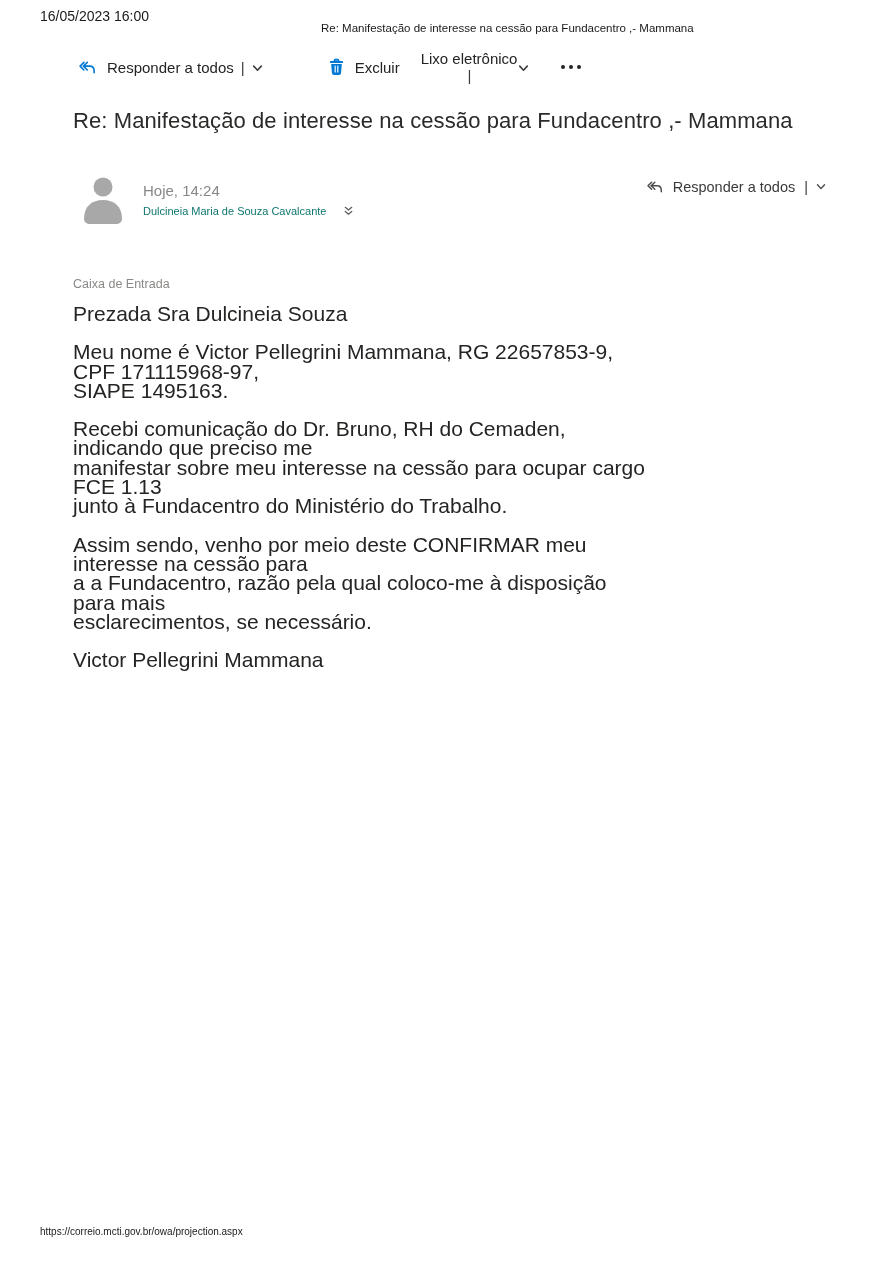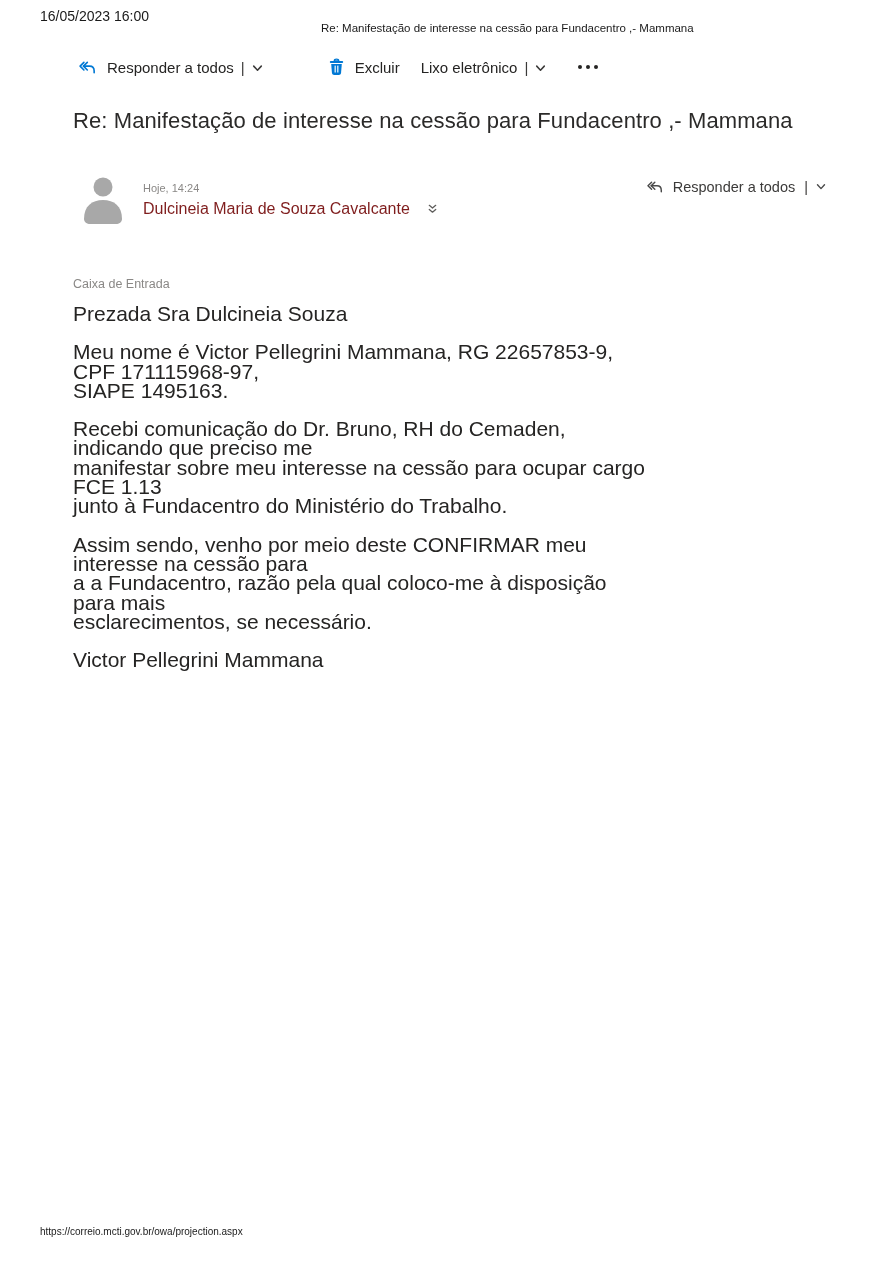--- a/index.html
+++ b/index.html
@@ -26,42 +26,42 @@
   .toolbar {
     position: absolute; left: 78px; top: 54px;
     display: flex; align-items: center;
     font-size: 15px; color: #252423; height: 26px;
   }
   .tb-btn { display: flex; align-items: center; cursor: pointer; white-space: nowrap; }
   .tb-btn .ic { display: inline-flex; margin-right: 10px; }
   .tb-pipe { color: #3b3a39; margin: 0 6px 0 7px; font-size: 15px; }
   .tb-chevron { display: inline-flex; margin-top: 2px; }
   .gap-a { margin-left: 64px; }
-  .gap-b { margin-left: 21px; }
+  .gap-b { margin-left: 21px; flex-direction: column; }
   .gap-c { margin-left: 31px; }
   .more-dots { display: inline-flex; gap: 4px; align-items: center; cursor: pointer; }
   .more-dots i { width: 4px; height: 4px; border-radius: 50%; background: #252423; display: block; }
 
   
   .msg-title {
     position: absolute; left: 73px; top: 108px;
     font-size: 22px; font-weight: 400; color: #2b2a29;
     letter-spacing: 0.1px; white-space: nowrap;
   }
 
   
   .avatar {
     position: absolute; left: 79px; top: 175px;
     width: 46px; height: 52px; cursor: pointer;
   }
   .sender-info { position: absolute; left: 143px; top: 176px; }
   .sender-email { font-size: 17.5px; color: #252423; cursor: pointer; }
-  .sender-time { font-size: 11px; color: #8a8886; margin-top: 6px; }
+  .sender-time { font-size: 15px; color: #8a8886; margin-top: 6px; }
   .sender-to {
-    font-size: 16px; color: #7f1d1d; margin-top: 6px;
+    font-size: 11px; color: #0f766e; margin-top: 6px;
     display: flex; align-items: center; gap: 17px; cursor: pointer;
   }
 
   .reply-all-right {
     position: absolute; right: 65px; top: 178px;
     display: flex; align-items: center;
     font-size: 14.5px; color: #3b3a39; cursor: pointer;
   }
   .reply-all-right .ic { display: inline-flex; margin-right: 9px; }
   .rr-pipe { color: #3b3a39; margin: 0 7px 0 9px; }

